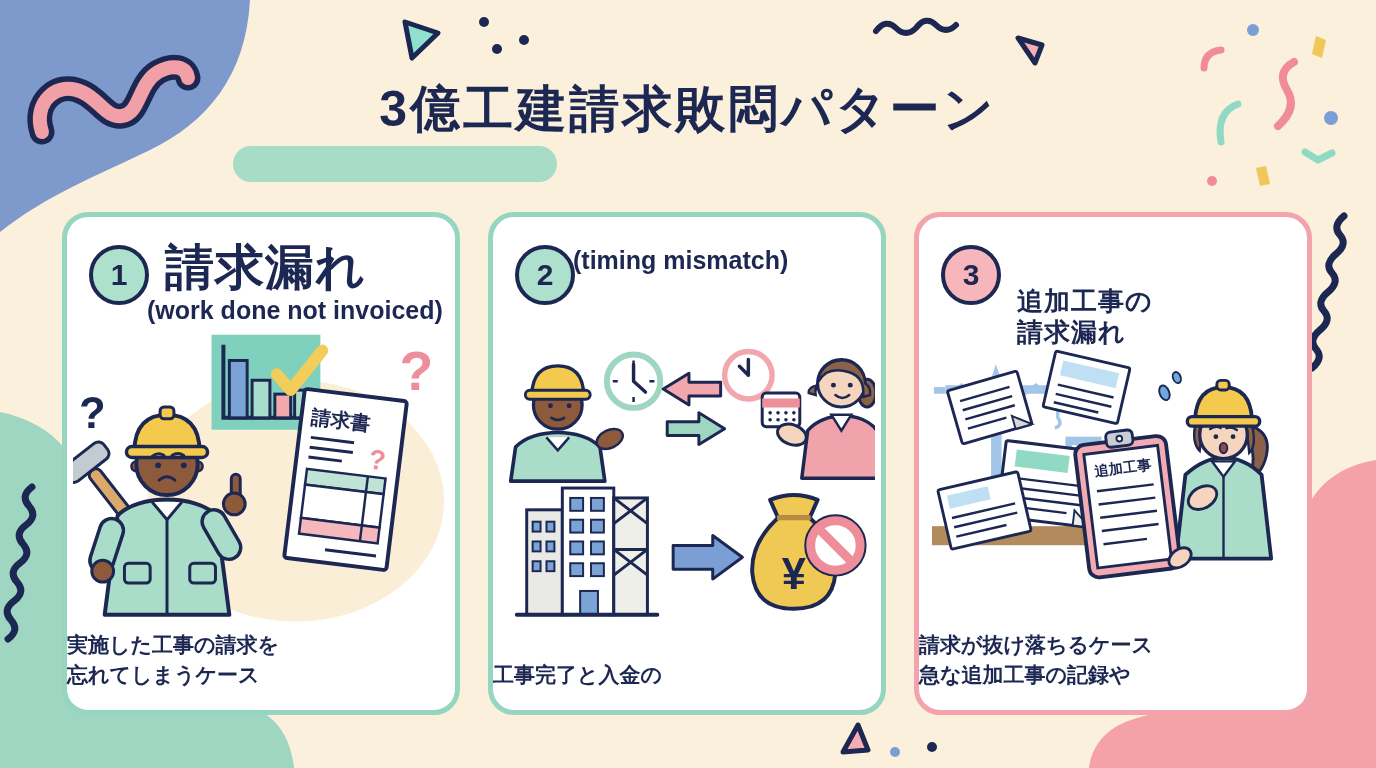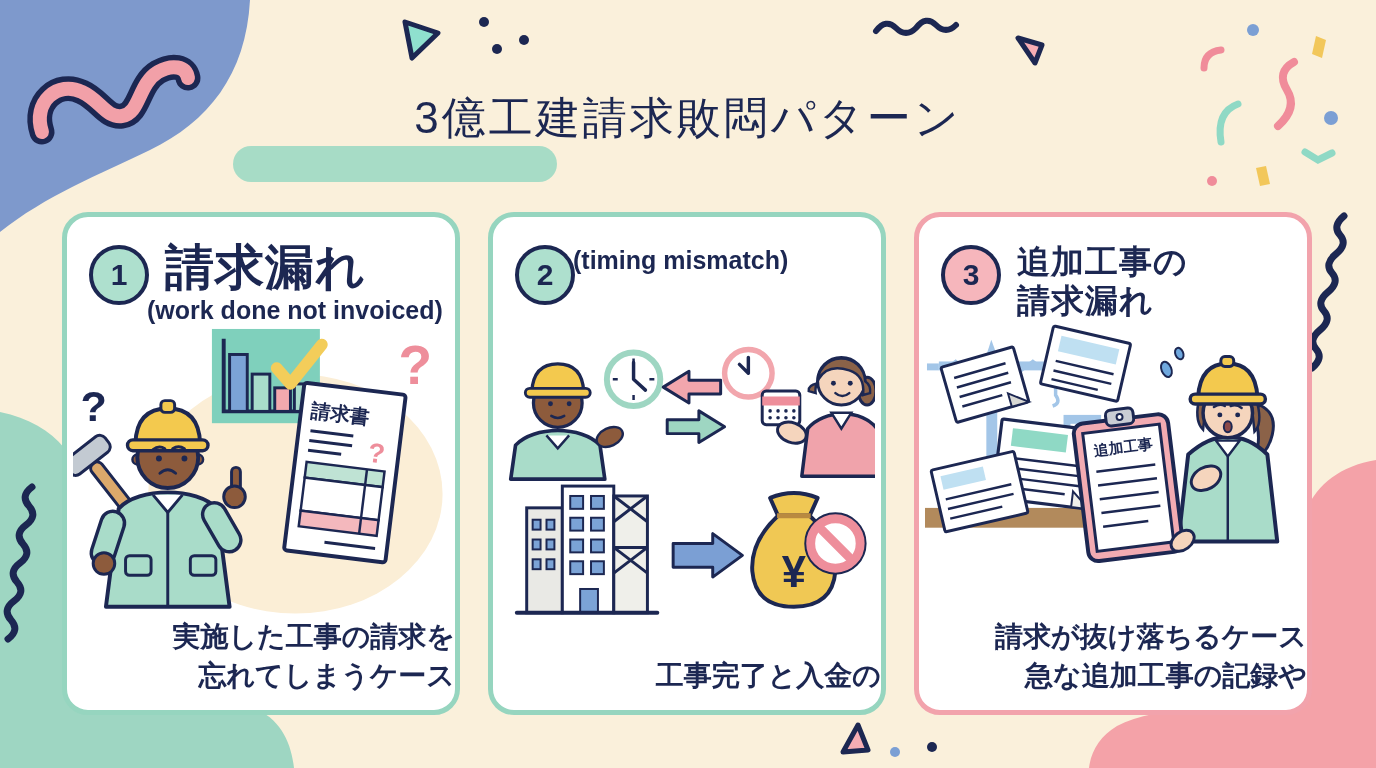--- a/index.html
+++ b/index.html
@@ -2,38 +2,38 @@
 <html><head>
 <meta charset="utf-8">
 <style>
   html,body{margin:0;padding:0;}
   .page{position:relative;width:1376px;height:768px;background:#FAF0DB;overflow:hidden;
         font-family:"Liberation Sans","DejaVu Sans",sans-serif;color:#1C2752;}
   .deco{position:absolute;inset:0;z-index:0;}
   .title-wrap{position:absolute;top:84px;left:0;width:100%;text-align:center;z-index:1;}
   .title-highlight{position:absolute;left:233px;top:62px;width:324px;height:36px;
         background:#A7DCC6;border-radius:18px;}
-  .main-title{position:relative;margin:12px;font-size:44px;font-weight:400;color:#1C2752;
+  .main-title{position:relative;margin:0;font-size:50px;font-weight:700;color:#1C2752;
         letter-spacing:3px;line-height:1.0;}
   .cards{position:absolute;top:212px;left:62px;width:1250px;display:flex;gap:28px;z-index:2;}
   .card{width:398px;height:503px;box-sizing:border-box;background:#FFFFFF;
         border:5px solid #96D5BF;border-radius:26px;display:flex;flex-direction:column;}
   .card.pink{border-color:#F2A3AC;}
   .card-head{display:flex;align-items:flex-start;padding:26px 14px 0 22px;}
   .badge{flex:0 0 auto;width:52px;height:52px;border-radius:50%;background:#AEE0CE;
         border:4px solid #1C2752;font-size:30px;font-weight:900;
         display:flex;align-items:center;justify-content:center;margin-top:2px;}
   .badge.pink{background:#F6B6BC;}
   .head-text{margin-left:16px;}
   .card-title{font-size:49px;font-weight:900;line-height:1.02;letter-spacing:1px;white-space:nowrap;}
-  .card-title.small{font-size:33px;line-height:1.18;}
+  .card-title.small{font-size:26px;line-height:1.18;margin-top:43px;}
   .card-sub{font-size:25px;font-weight:700;margin-top:3px;margin-left:-18px;white-space:nowrap;}
   .illus{flex:1 1 auto;padding:2px 6px 0;min-height:0;}
   .illus svg{width:100%;height:100%;display:block;}
-  .caption{text-align:right;font-size:28px;font-weight:800;line-height:1.42;padding-bottom:14px;}
+  .caption{text-align:left;font-size:21px;font-weight:800;line-height:1.42;padding-bottom:20px;}
   svg text.jp{font-family:"Liberation Sans","DejaVu Sans",sans-serif;}
 </style>
 </head>
 <body>
 
 <div class="page">
 
   <svg class="deco" viewBox="0 0 1376 768">
     <path d="M0,0 H250 C246,75 208,122 150,150 C100,174 45,196 0,232 Z" fill="#7E99CC"></path>
     <path d="M42,132 C32,102 58,80 82,92 C100,100 106,118 122,116 C140,114 138,84 158,72 C172,64 186,66 188,78" fill="none" stroke="#1C2752" stroke-width="25" stroke-linecap="round"></path>

